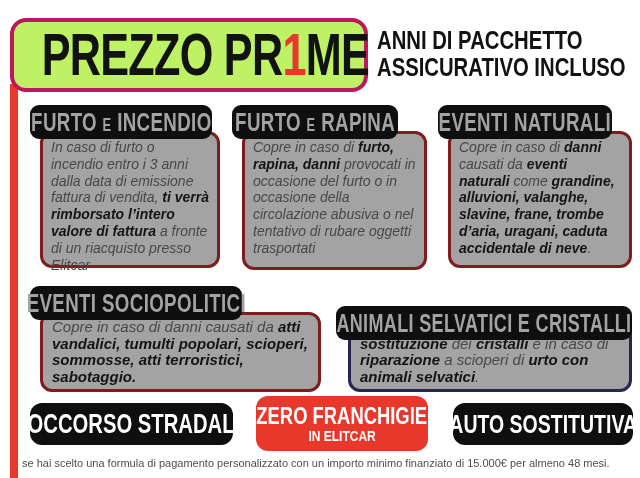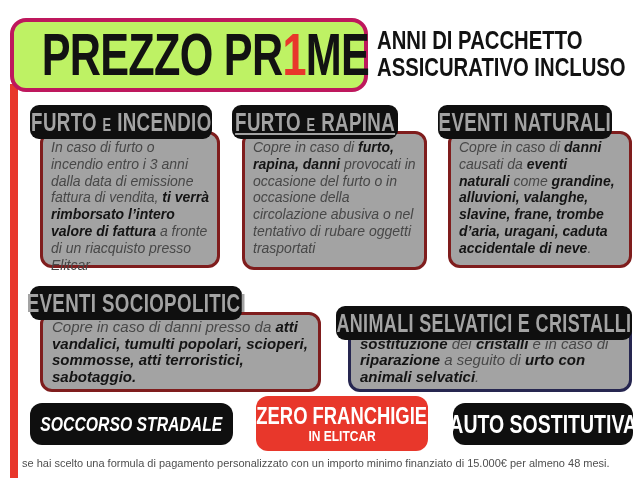--- a/index.html
+++ b/index.html
@@ -38,21 +38,21 @@
     border-radius:12px; box-sizing:border-box; z-index:2;font-style:italic;
   }
   .txt { margin:0; padding:5px 8px; font-size:14px; line-height:16.8px; color:#474747; }
   .txt .b { font-weight:700; color:#141414; }
 
   .c1 { left:30px;  top:105px; width:190px; height:167px; }
   .c1 .pill { width:182px; }
   .c1 .body { left:10px; top:26px; width:180px; height:137px; }
 
   .c2 { left:232px; top:105px; width:195px; height:167px; }
-  .c2 .pill { width:166px;text-decoration:underline; }
+  .c2 .pill { width:166px; }
   .c2 .body { left:10px; top:26px; width:185px; height:139px; }
 
   .c3 { left:438px; top:105px; width:194px; height:167px; }
   .c3 .pill { width:174px; }
   .c3 .body { left:10px; top:26px; width:184px; height:137px; }
 
   .c4 { left:30px;  top:286px; width:292px; height:106px; }
   .c4 .pill { width:212px; }
   .c4 .body { left:10px; top:26px; width:281px; height:80px; }
 
@@ -61,21 +61,21 @@
   .c5 .pill .cond { font-size:25px; }
   .c5 .body { left:12px; top:26px; width:284px; height:80px; border-color:#262650; }
 
   .wide .txt { font-size:15px; line-height:16.5px; padding:4px 9px; }
 
   
   .badge {
     position:absolute; display:flex; align-items:center; justify-content:center;
     background:#0f0f0f; color:#ffffff; border-radius:12px; font-weight:700;
   }
-  .badge-left  { left:30px;  top:403px; width:203px; height:42px; font-size:21px;font-style:italic; }
+  .badge-left  { left:30px;  top:403px; width:203px; height:42px; font-size:27px; }
   .badge-right { left:453px; top:403px; width:180px; height:42px; font-size:26px; }
   .badge-left .cond, .badge-right .cond { transform:scaleX(0.75); }
   .badge-center {
     left:256px; top:396px; width:172px; height:55px; background:#e8372b;
     flex-direction:column; border-radius:12px;text-align:center;
   }
   .badge-center .line1 { font-size:23px; line-height:24px; transform:scaleX(0.8); }
   .badge-center .line2 { font-size:15px; line-height:16px; transform:scaleX(0.8); }
 
   .footnote {
@@ -123,30 +123,30 @@
     <div class="body">
       <p class="txt"><span>Copre in caso di </span><span class="b">danni</span><span> causati da </span><span class="b">eventi naturali</span><span> come </span><span class="b">grandine, alluvioni, valanghe, slavine, frane, trombe d’aria, uragani, caduta accidentale di neve</span><span>.</span></p>
     </div>
     <div class="pill">
         <span class="cond">EVENTI NATURALI</span>
       </div>
   </div>
 
   <div class="card c4 wide">
     <div class="body">
-      <p class="txt"><span>Copre in caso di danni presso da </span><span class="b">atti vandalici, tumulti popolari, scioperi, sommosse, atti terroristici, sabotaggio.</span></p>
+      <p class="txt"><span>Copre in caso di danni causati da </span><span class="b">atti vandalici, tumulti popolari, scioperi, sommosse, atti terroristici, sabotaggio.</span></p>
     </div>
     <div class="pill">
         <span class="cond">EVENTI SOCIOPOLITICI</span>
       </div>
   </div>
 
   <div class="card c5 wide">
     <div class="body">
-      <p class="txt"><span>Copre in caso di </span><span class="b">riparazione o sostituzione</span><span> dei </span><span class="b">cristalli</span><span> e in caso di </span><span class="b">riparazione</span><span> a seguito di </span><span class="b">urto con animali selvatici</span><span>.</span></p>
+      <p class="txt"><span>Copre in caso di </span><span class="b">riparazione o sostituzione</span><span> dei </span><span class="b">cristalli</span><span> e in caso di </span><span class="b">riparazione</span><span> a scioperi di </span><span class="b">urto con animali selvatici</span><span>.</span></p>
     </div>
     <div class="pill">
         <span class="cond">ANIMALI SELVATICI E CRISTALLI</span>
       </div>
   </div>
 
   <div class="badge badge-left">
       <span class="cond">SOCCORSO STRADALE</span>
     </div>
 

